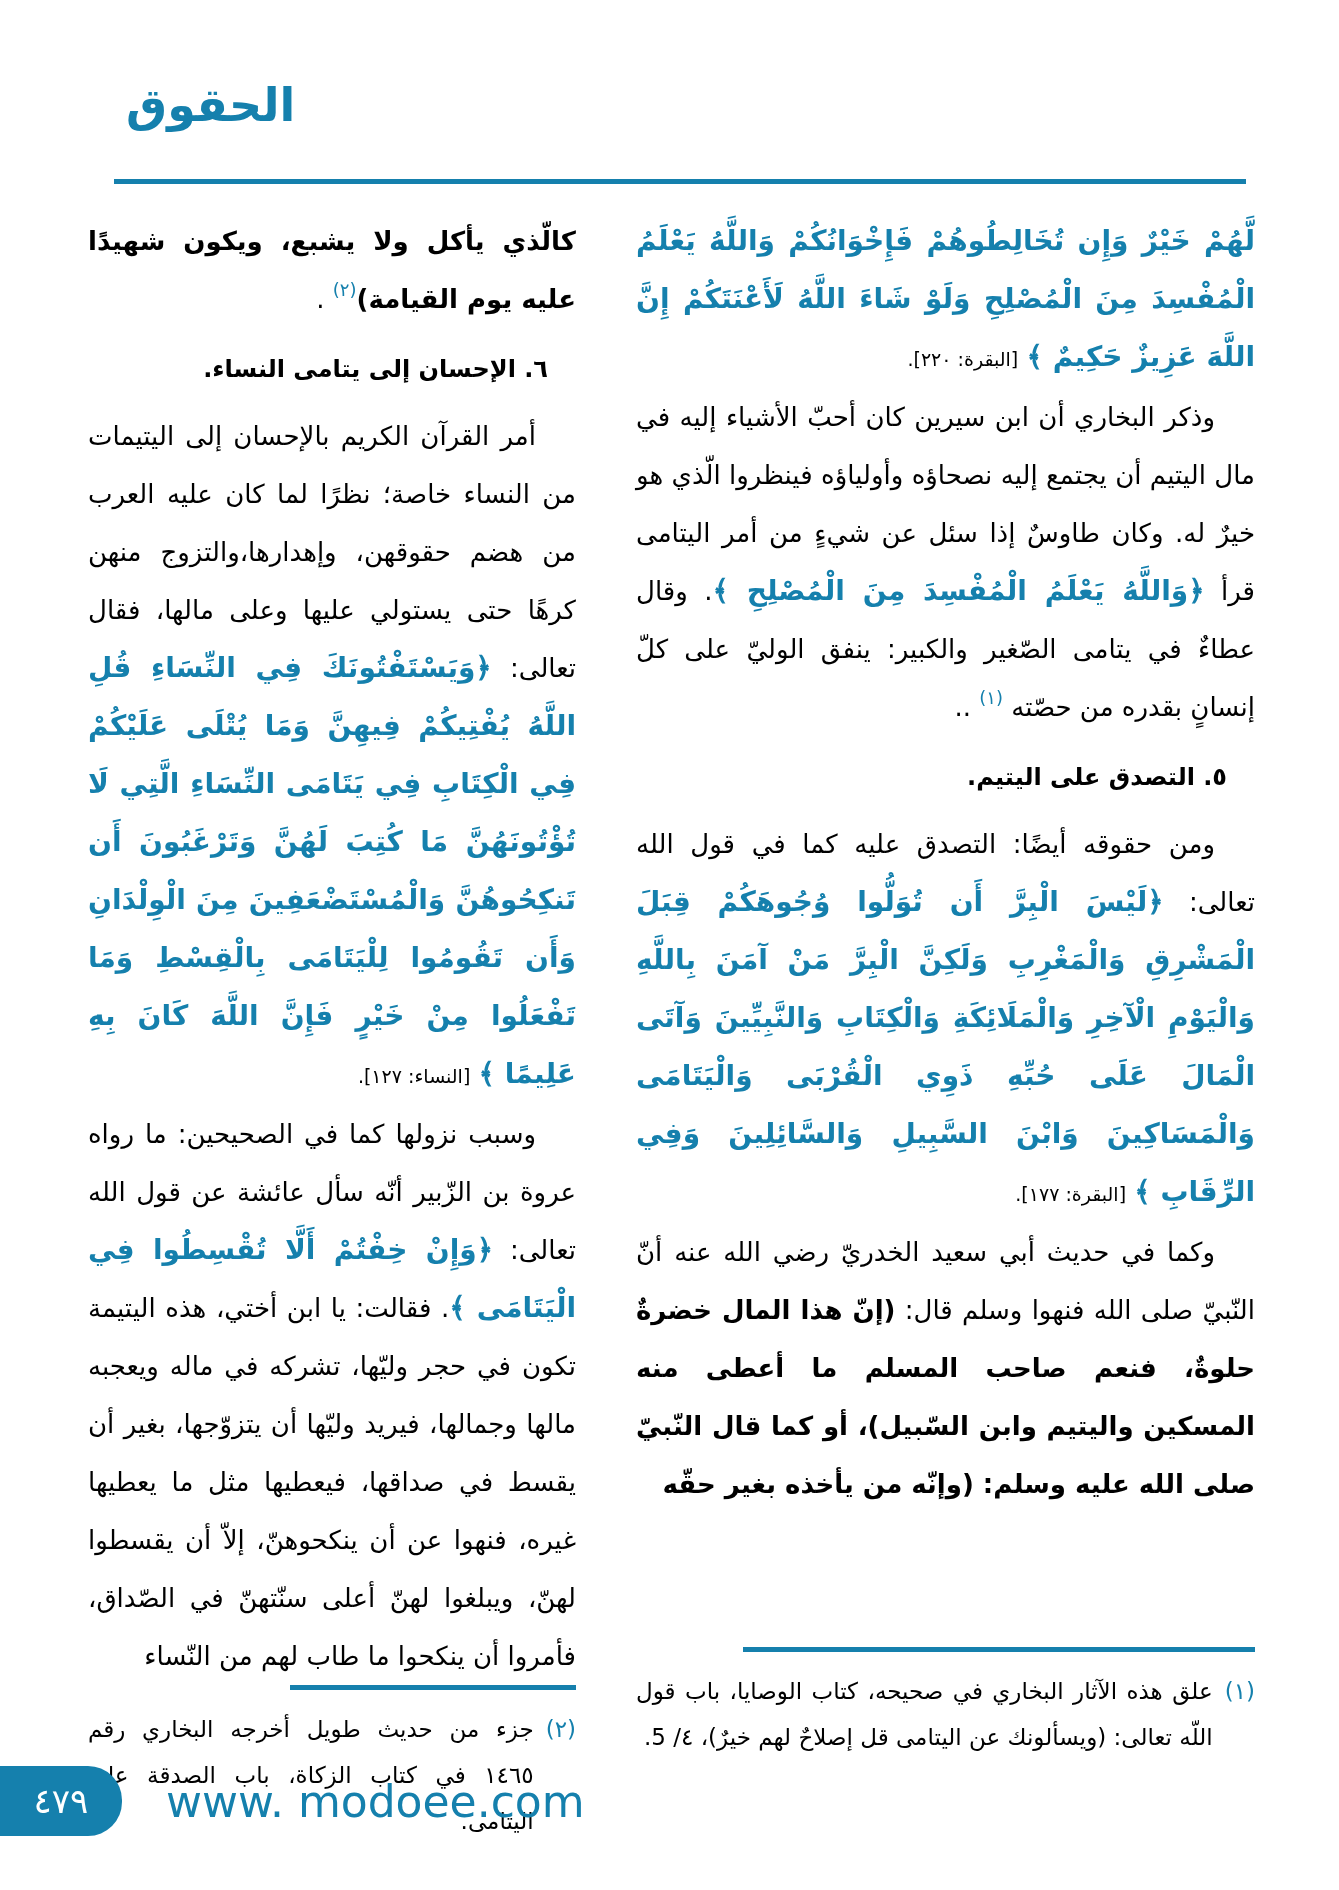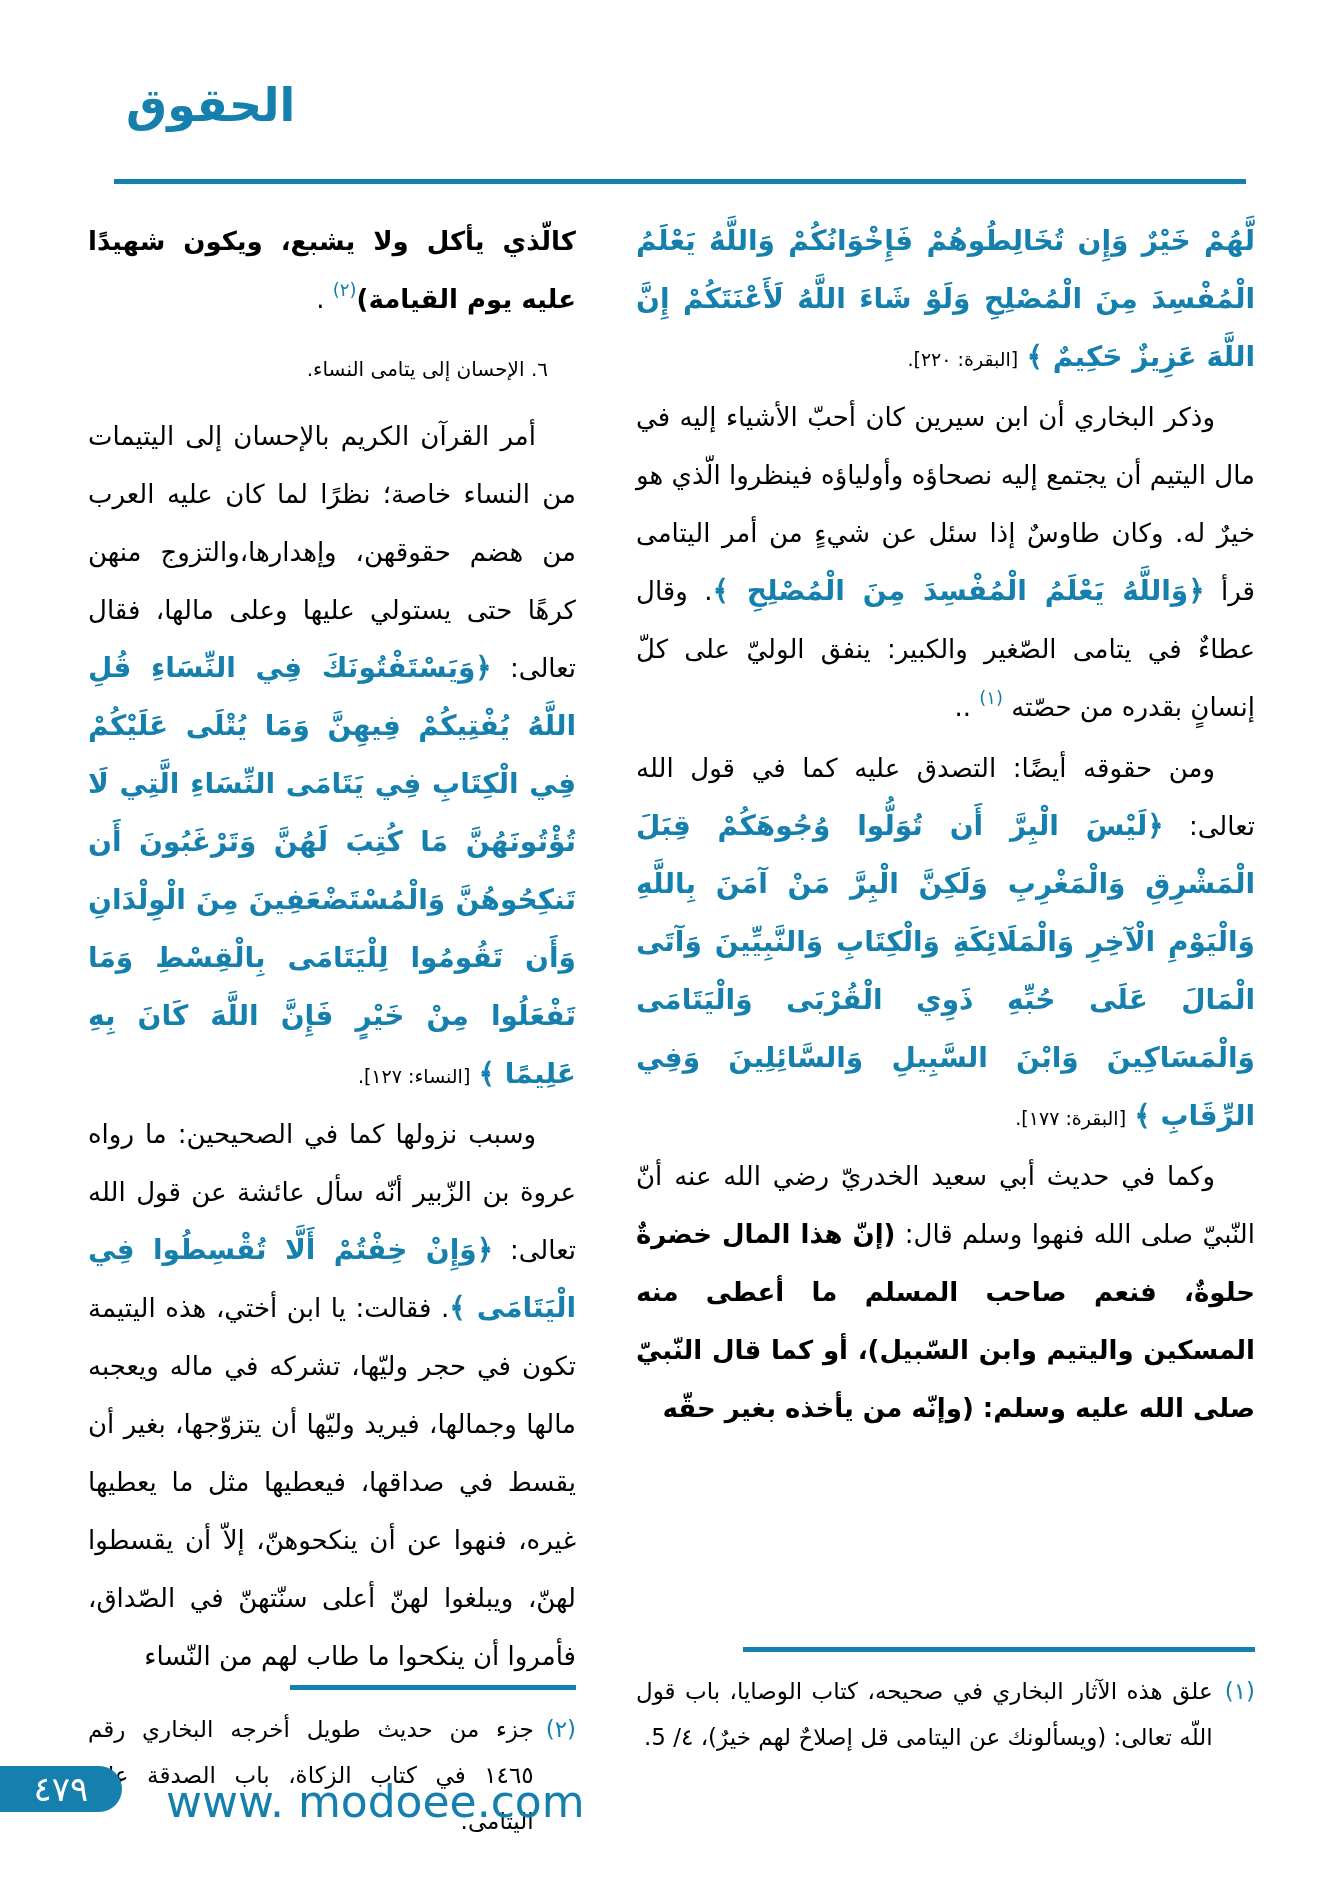--- a/index.html
+++ b/index.html
@@ -57,22 +57,22 @@
   .indent { text-indent: 40px; }
   .quran {
     color: #1580ad;
     font-weight: bold;
     font-size: 28px;
   }
   .hadith { font-weight: bold; }
   .citation { font-size: 19px; }
   h2.heading {
     margin: 10px 0 10px;
-    font-size: 20px;
-    font-weight: normal;
+    font-size: 24px;
+    font-weight: bold;
     line-height: 56px;
     text-indent: 28px;
     color: #000000;
   }
   .footnote-block { margin-top: auto; }
   .fn-rule {
     height: 5px;
     background: #1580ad;
     margin-bottom: 16px;
   }
@@ -95,21 +95,21 @@
     color: #1580ad;
     font-size: 18px;
     position: relative;
     top: -12px;
   }
   .page-tab {
     position: absolute;
     left: 0;
     top: 1766px;
     width: 122px;
-    height: 46px;
+    height: 70px;
     background: #1580ad;
     border-radius: 0 34px 34px 0;
     color: #ffffff;
     display: flex;
     align-items: center;
     justify-content: center;
     font-size: 34px;
     direction: ltr;
   }
   .website {
@@ -129,20 +129,21 @@
   <div class="section-title">الحقوق</div>
   <div class="header-rule"></div>
 
   <div class="content">
 
     <div class="col col-right">
       <p class="body"><span class="quran">لَّهُمْ خَيْرٌ وَإِن تُخَالِطُوهُمْ فَإِخْوَانُكُمْ وَاللَّهُ يَعْلَمُ الْمُفْسِدَ مِنَ الْمُصْلِحِ وَلَوْ شَاءَ اللَّهُ لَأَعْنَتَكُمْ إِنَّ اللَّهَ عَزِيزٌ حَكِيمٌ ﴾</span> <span class="citation">[البقرة: ٢٢٠].</span></p>
 
       <p class="body indent"><span>وذكر البخاري أن ابن سيرين كان أحبّ الأشياء إليه في مال اليتيم أن يجتمع إليه نصحاؤه وأولياؤه فينظروا الّذي هو خيرٌ له. وكان طاوسٌ إذا سئل عن شيءٍ من أمر اليتامى قرأ</span> <span class="quran">﴿وَاللَّهُ يَعْلَمُ الْمُفْسِدَ مِنَ الْمُصْلِحِ ﴾</span><span>. وقال عطاءٌ في يتامى الصّغير والكبير: ينفق الوليّ على كلّ إنسانٍ بقدره من حصّته</span> <span class="fn-ref">(١)</span> <span>..</span></p>
 
+      <h2 class="heading">٥. التصدق على اليتيم.</h2>
 
       <p class="body indent"><span>ومن حقوقه أيضًا: التصدق عليه كما في قول الله تعالى:</span> <span class="quran">﴿لَيْسَ الْبِرَّ أَن تُوَلُّوا وُجُوهَكُمْ قِبَلَ الْمَشْرِقِ وَالْمَغْرِبِ وَلَكِنَّ الْبِرَّ مَنْ آمَنَ بِاللَّهِ وَالْيَوْمِ الْآخِرِ وَالْمَلَائِكَةِ وَالْكِتَابِ وَالنَّبِيِّينَ وَآتَى الْمَالَ عَلَى حُبِّهِ ذَوِي الْقُرْبَى وَالْيَتَامَى وَالْمَسَاكِينَ وَابْنَ السَّبِيلِ وَالسَّائِلِينَ وَفِي الرِّقَابِ ﴾</span> <span class="citation">[البقرة: ١٧٧].</span></p>
 
       <p class="body indent"><span>وكما في حديث أبي سعيد الخدريّ رضي الله عنه أنّ النّبيّ صلى الله فنهوا وسلم قال:</span> <span class="hadith">(إنّ هذا المال خضرةٌ حلوةٌ، فنعم صاحب المسلم ما أعطى منه المسكين واليتيم وابن السّبيل)، أو كما قال النّبيّ صلى الله عليه وسلم: (وإنّه من يأخذه بغير حقّه</span></p>
 
       <div class="footnote-block">
         <div class="fn-rule fn-rule-right"></div>
         <div class="footnote">
           <span class="fn-marker">(١)</span>
           <span class="fn-text">علق هذه الآثار البخاري في صحيحه، كتاب الوصايا، باب قول اللّه تعالى: (ويسألونك عن اليتامى قل إصلاحٌ لهم خيرٌ)، ٤/ 5.</span>

